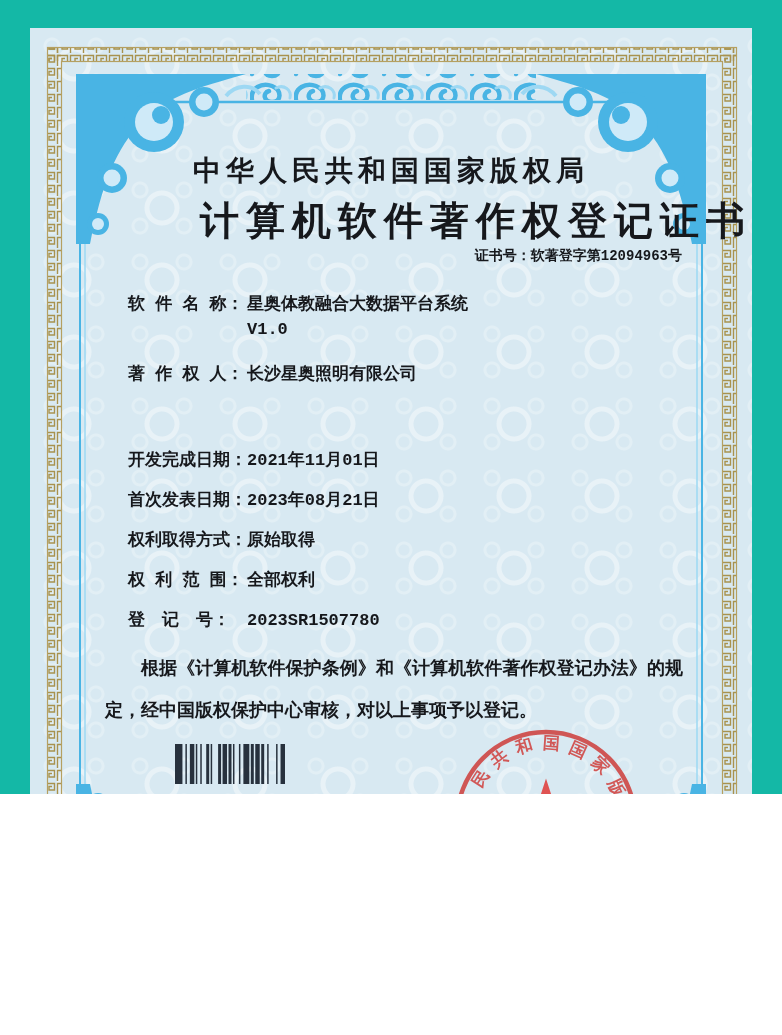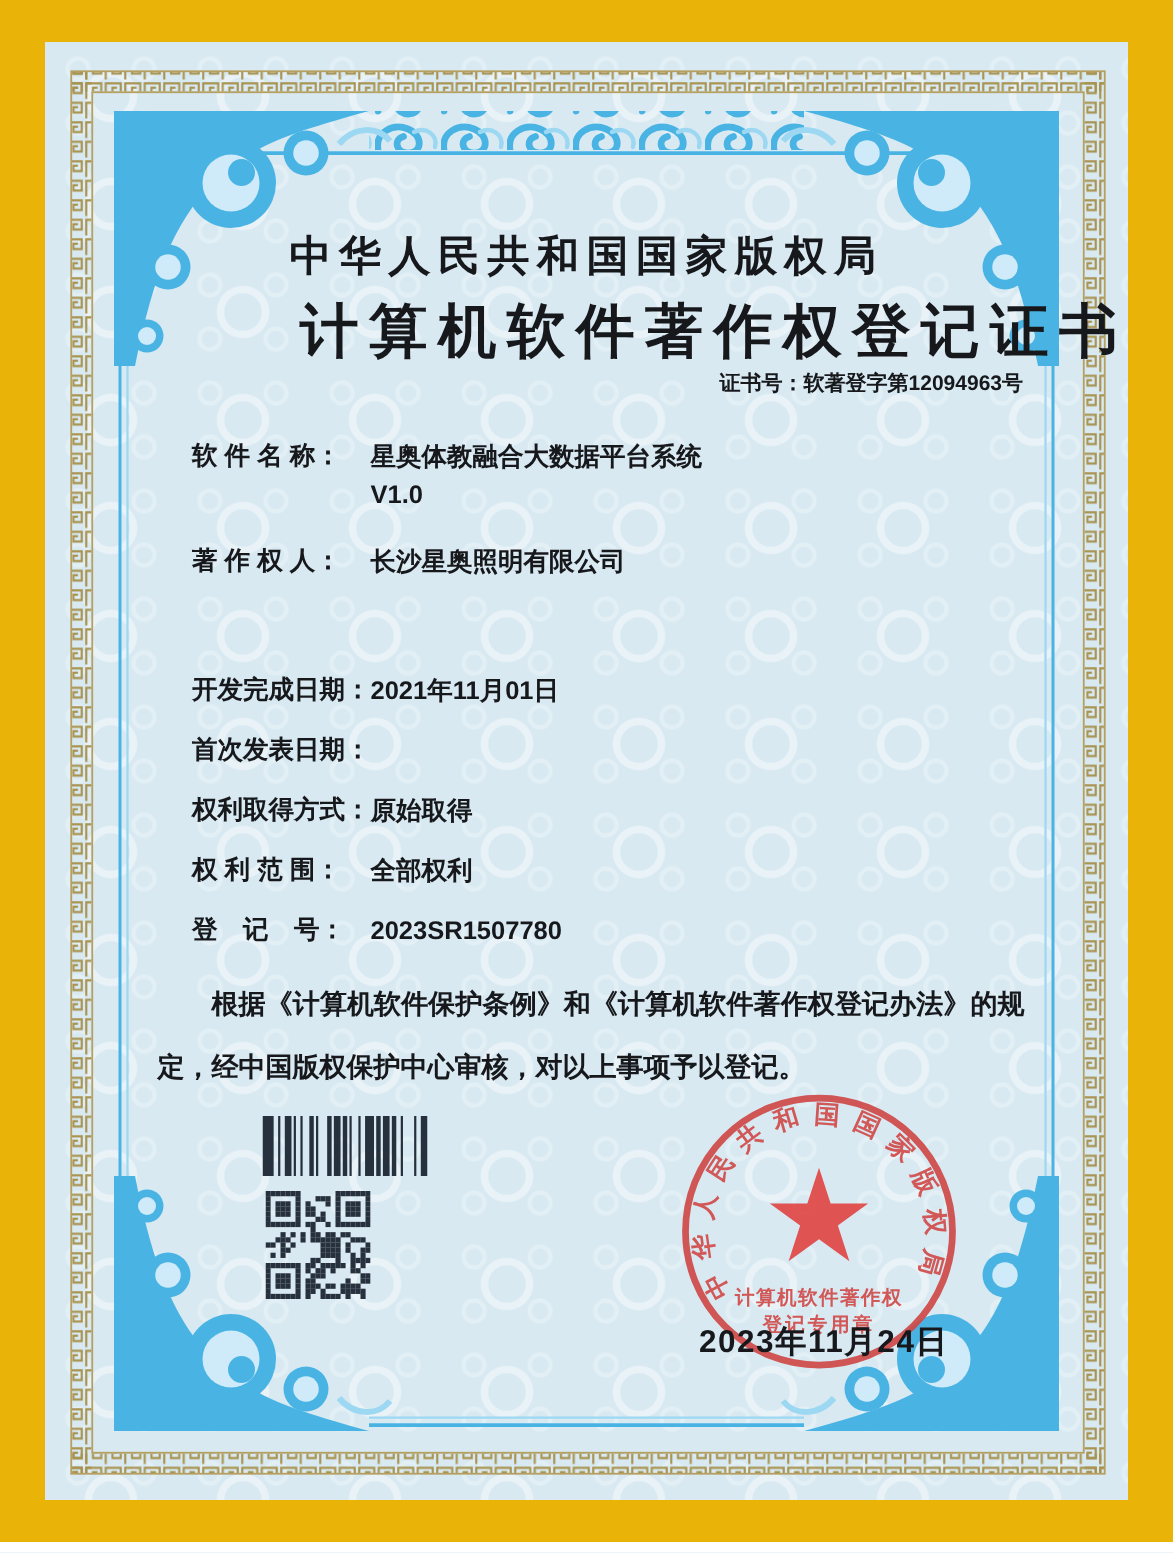--- a/index.html
+++ b/index.html
@@ -1,18 +1,18 @@
 <!DOCTYPE html>
 <html><head>
 <meta charset="utf-8">
 <style>
   html,body{margin:0;padding:0;background:#ffffff;}
   .stage{
-    position:relative;width:782px;height:1028px;background:#eab308;overflow:hidden;
-    font-family:Liberation Sans, sans-serif;color:#16181c;
+    position:relative;width:782px;height:794px;background:#14b8a6;overflow:hidden;
+    font-family:Liberation Mono, monospace;color:#16181c;
   }
   .page{
     position:absolute;left:30px;top:28px;width:722px;height:972px;
     background-color:#d8e9f2;
     background-image:
       radial-gradient(circle at 50% 50%, rgba(255,255,255,0) 12px, rgba(255,255,255,0.42) 13px, rgba(255,255,255,0.42) 17px, rgba(255,255,255,0) 18px),
       radial-gradient(circle at 50% 50%, rgba(255,255,255,0) 5px, rgba(255,255,255,0.25) 6px, rgba(255,255,255,0.25) 8px, rgba(255,255,255,0) 9px);
     background-size:88px 72px, 44px 36px;
   }
   .frame{position:absolute;left:0;top:0;width:722px;height:972px;z-index:1;}
@@ -101,20 +101,21 @@
     <div class="row r2">
       <span class="lab">著 作 权 人：</span>
       <span class="val">长沙星奥照明有限公司</span>
     </div>
     <div class="row r3">
       <span class="lab">开发完成日期：</span>
       <span class="val">2021年11月01日</span>
     </div>
     <div class="row r4">
       <span class="lab">首次发表日期：</span>
+      <span class="val">2023年08月21日</span>
     </div>
     <div class="row r5">
       <span class="lab">权利取得方式：</span>
       <span class="val">原始取得</span>
     </div>
     <div class="row r6">
       <span class="lab">权 利 范 围：</span>
       <span class="val">全部权利</span>
     </div>
     <div class="row r7">

